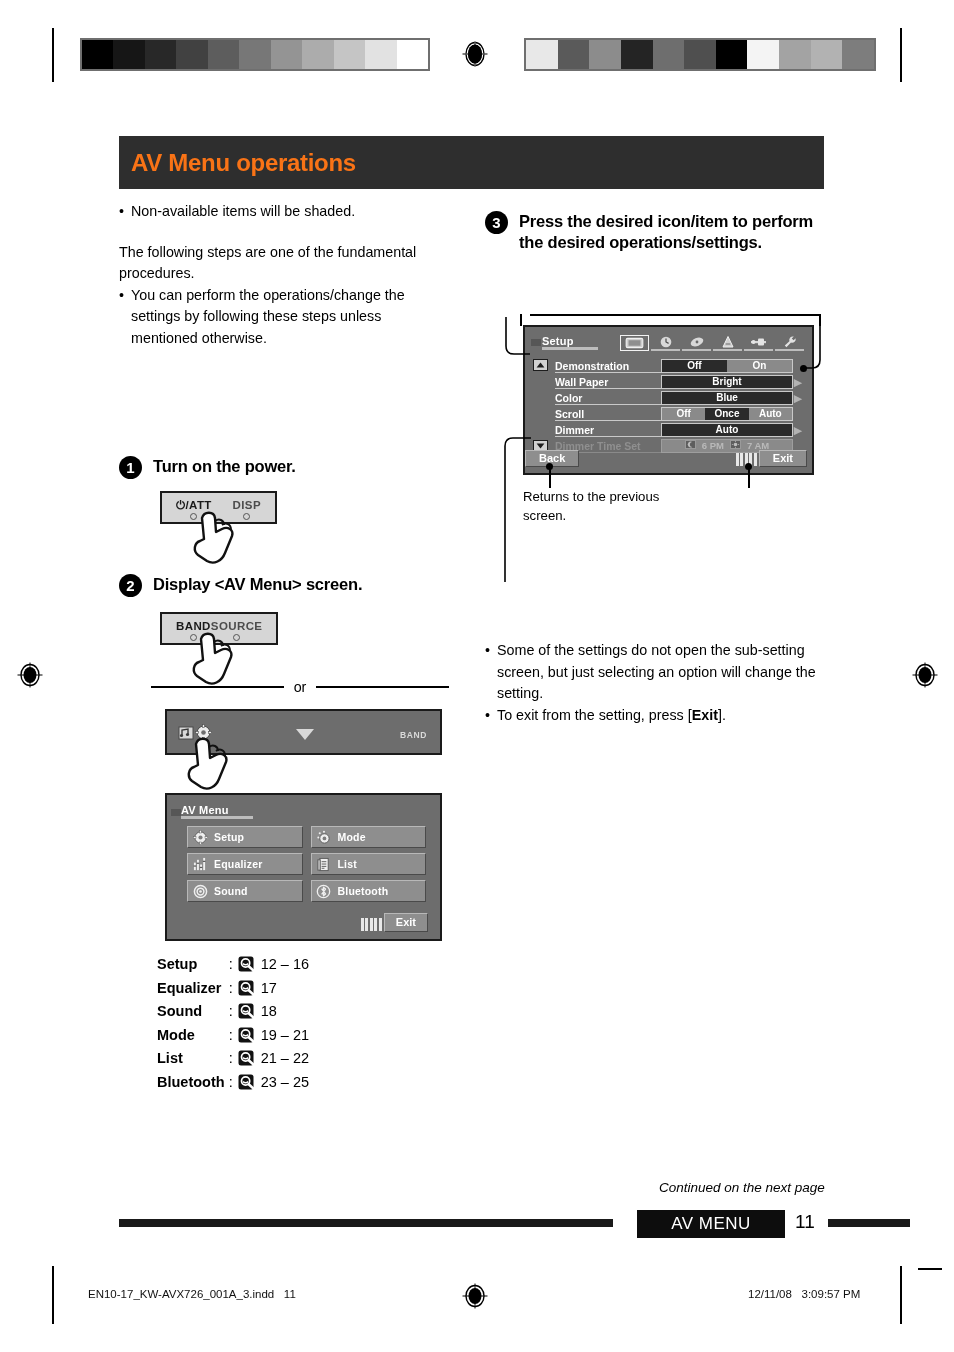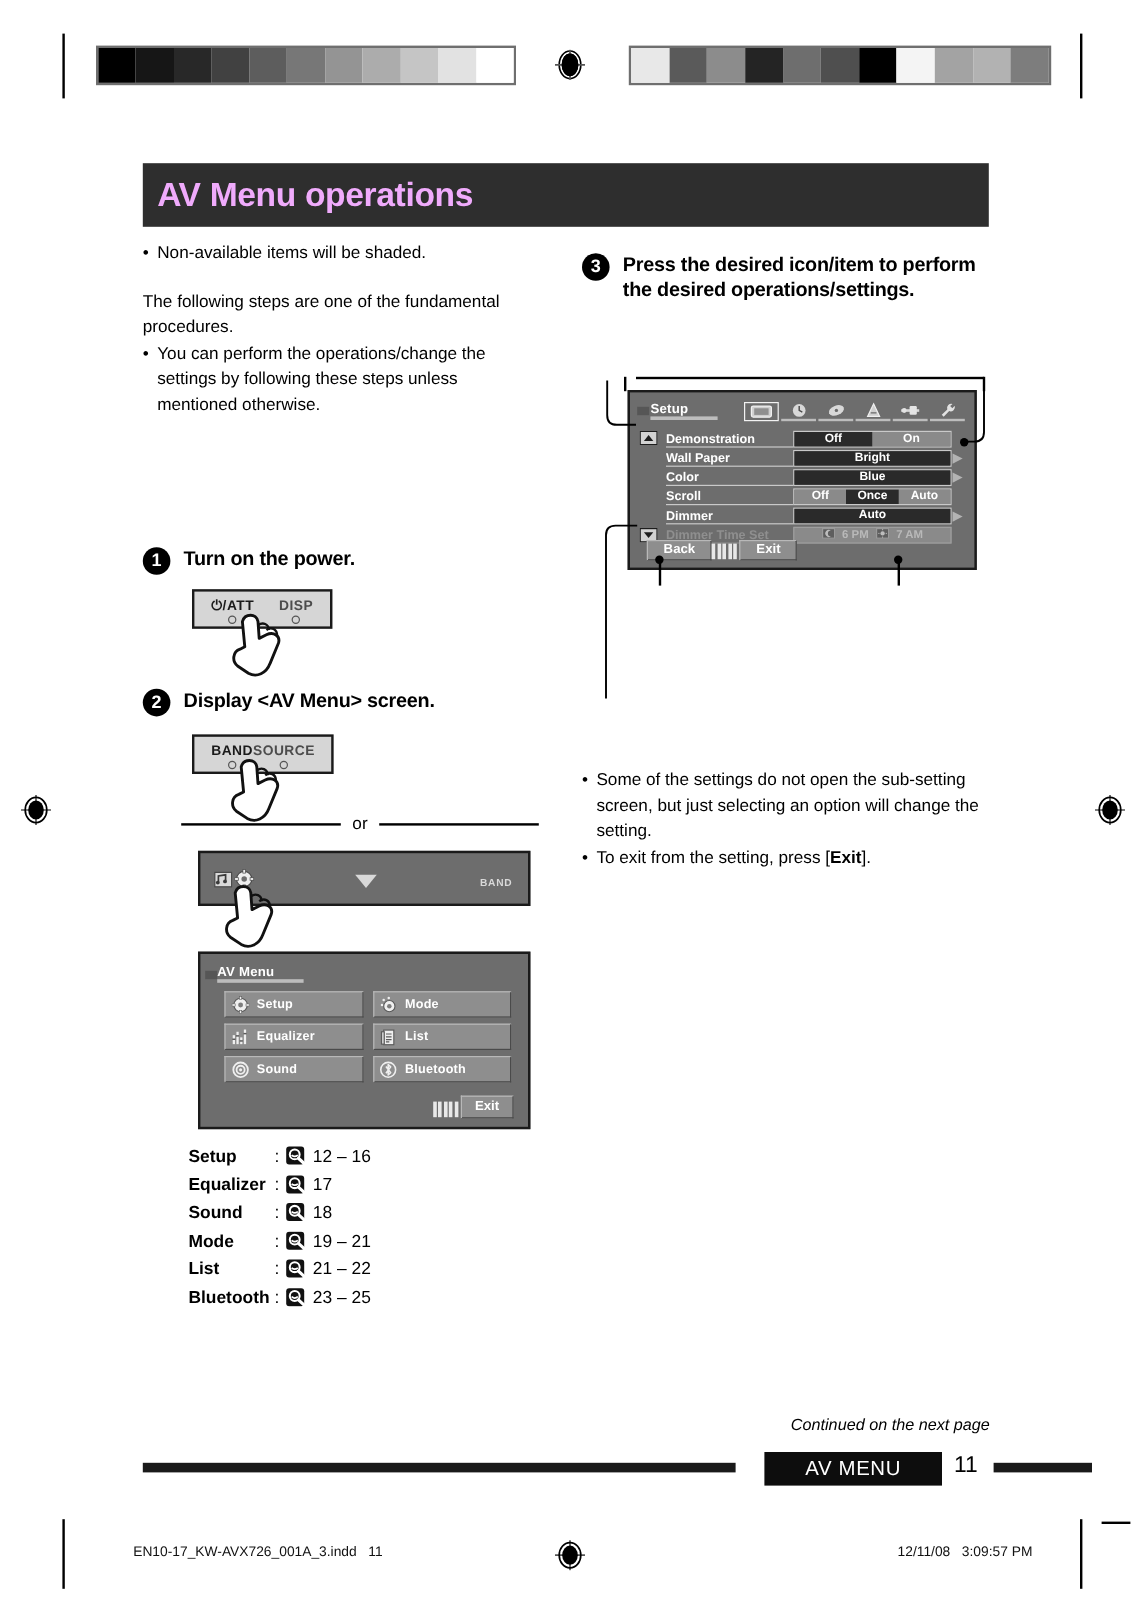--- a/index.html
+++ b/index.html
@@ -47,23 +47,23 @@
     left: 119px;
     top: 136px;
     width: 705px;
     height: 53px;
     background: #2e2e2e;
     display: flex;
     align-items: center;
   }
   .title-bar h1 {
     margin: 0 0 0 12px;
-    font-size: 28px;
+    font-size: 24px;
     font-weight: bold;
-    color: #f0abfc;
+    color: #f97316;
     letter-spacing: -0.3px;
   }
 
   
   .col {
     position: absolute;
     font-size: 14.3px;
     line-height: 21.5px;
   }
   .col p { margin: 0; }
@@ -419,26 +419,27 @@
     height: 12px;
     background: #d2d2d2;
     border: 1.5px solid #1d1d1d;
     box-sizing: border-box;
     display: flex;
     align-items: center;
     justify-content: center;
   }
   .setup-bottom {
     position: absolute;
-    left: 14px;
+    left: 0;
     right: 5px;
     bottom: 5px;
     height: 19px;
     display: flex;
     align-items: center;
+    justify-content: space-between;
   }
 
   
   .callout {
     position: absolute;
     font-size: 13.2px;
     line-height: 19px;
   }
   .leader { position: absolute; background: #000; }
   .dotmark {
@@ -1004,41 +1005,42 @@
   
   <div class="leader" style="left:549px;top:466px;width:1.6px;height:22px;"></div>
   <div class="dotmark" style="left:546px;top:463px;"></div>
   <div class="leader" style="left:748px;top:466px;width:1.6px;height:22px;"></div>
   <div class="dotmark" style="left:745px;top:463px;"></div>
 
   <svg class="curve" style="left:503px;top:430px;width:30px;height:158px;">
     <path d="M28 8 L10 8 Q2 8 2 16 L2 152" fill="none" stroke="#000" stroke-width="1.6"></path>
   </svg>
 
+  <div class="callout" style="left:523px;top:487px;width:145px;">Returns to the previous screen.</div>
 
   
   <div class="col" style="left:485px;top:640px;width:345px;">
     <div class="bullet">
       <span class="dot">•</span>
       <span>Some of the settings do not open the sub-setting screen, but just selecting an option will change the setting.</span>
     </div>
     <div class="bullet">
       <span class="dot">•</span>
       <span><span>To exit from the setting, press [</span><b>Exit</b><span>].</span></span>
     </div>
   </div>
 
   
   <div class="cont-note">Continued on the next page</div>
   <div class="foot-rule-left"></div>
   <div class="foot-chip">AV MENU</div>
   <div class="foot-page">11</div>
   <div class="foot-rule-right"></div>
 
-  <div class="imprint" style="left:88px;top:1288px;margin-left:23px;">
+  <div class="imprint" style="left:88px;top:1288px;">
     <span>EN10-17_KW-AVX726_001A_3.indd</span>
     &nbsp;&nbsp;<span>11</span>
   </div>
   <div class="imprint" style="left:748px;top:1288px;">
     <span>12/11/08</span>
     &nbsp;&nbsp;<span>3:09:57 PM</span>
   </div>
 
 </div>
 

